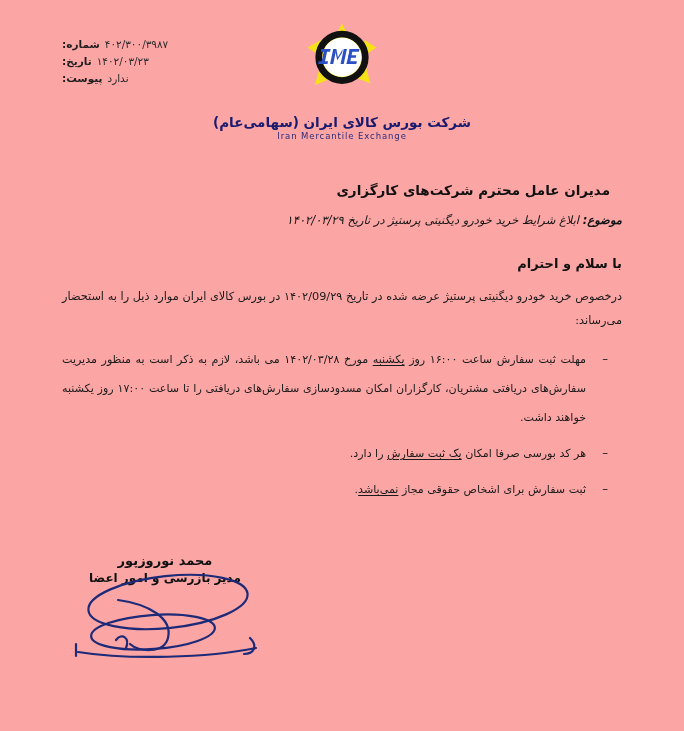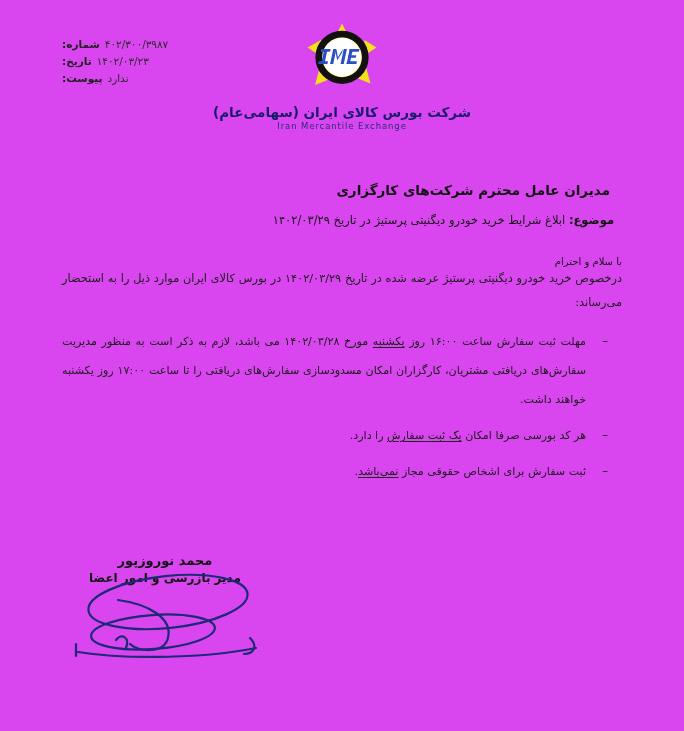--- a/index.html
+++ b/index.html
@@ -13,21 +13,21 @@
     height: 731px;
     position: relative;
     font-family: "DejaVu Sans", "Liberation Sans", sans-serif;
     color: #1b1b1b;
     overflow: hidden;
   }
 
   .page {
     position: absolute;
     inset: 0;
-    background: #d946ef;
+    background: #fca5a5;
   }
 
   
   .meta-block {
     position: absolute;
     top: 36px;
     left: 62px;
     width: 180px;
     text-align: left;
     direction: rtl;
@@ -54,21 +54,21 @@
     display: flex;
     flex-direction: column;
     align-items: center;
   }
   .logo-mark {
     width: 76px;
     height: 72px;
     position: relative;
   }
   .org-title {
-    margin-top: 10px;
+    margin-top: 20px;
     font-size: 13.5px;
     font-weight: 700;
     color: #1a1a6e;
     letter-spacing: -.2px;
     white-space: nowrap;
   }
   .org-sub {
     margin-top: 1px;
     font-size: 8.5px;
     font-weight: 400;
@@ -101,30 +101,31 @@
   .addressee {
     font-size: 13.5px;
     font-weight: 700;
     color: #111;
     margin: 0 12px 11px 0;
     line-height: 20px;
   }
   .subject {
     font-size: 11.5px;
     color: #141414;
-    margin: 0 8px 26px 0;
+    margin: 0 0 26px 0;
     line-height: 19px;
+    font-style: italic;
   }
   .subject .subject-label { font-weight: 700; }
 
   .salutation {
-    font-size: 10px;
-    font-weight: 400;
-    color: #111;
-    margin: 0 0 0 0;
+    font-size: 13px;
+    font-weight: 700;
+    color: #111;
+    margin: 0 0 14px 0;
   }
 
   .intro {
     font-size: 11.3px;
     line-height: 24px;
     color: #1a1a1a;
     margin: 0 0 12px 0;
     text-align: justify;
     text-align-last: right;
   }
@@ -241,21 +242,21 @@
   <div class="body-area">
     <h1 class="addressee">مدیران عامل محترم شرکت‌های کارگزاری</h1>
 
     <p class="subject">
       <span class="subject-label">موضوع:</span>
       <span>ابلاغ شرایط خرید خودرو دیگنیتی پرستیژ در تاریخ ۱۴۰۲/۰۳/۲۹</span>
     </p>
 
     <p class="salutation">با سلام و احترام</p>
 
-    <p class="intro">درخصوص خرید خودرو دیگنیتی پرستیژ عرضه شده در تاریخ ۱۴۰۲/۰۳/۲۹ در بورس کالای ایران موارد ذیل را به استحضار می‌رساند:</p>
+    <p class="intro">درخصوص خرید خودرو دیگنیتی پرستیژ عرضه شده در تاریخ ۱۴۰۲/09/۲۹ در بورس کالای ایران موارد ذیل را به استحضار می‌رساند:</p>
 
     <ul class="points" id="points-list">
         <li><span>مهلت ثبت سفارش ساعت ۱۶:۰۰ روز </span><span class="u">یکشنبه</span><span> مورخ ۱۴۰۲/۰۳/۲۸ می باشد، لازم به ذکر است به منظور مدیریت سفارش‌های دریافتی مشتریان، کارگزاران امکان مسدودسازی سفارش‌های دریافتی را تا ساعت ۱۷:۰۰ روز یکشنبه خواهند داشت.</span></li>
         <li><span>هر کد بورسی صرفا امکان </span><span class="u">یک ثبت سفارش</span><span> را دارد.</span></li>
         <li><span>ثبت سفارش برای اشخاص حقوقی مجاز </span><span class="u">نمی‌باشد</span><span>.</span></li>
       </ul>
   </div>
 
   <div class="sign-block">
     <div class="sign-name">محمد نوروزپور</div>

